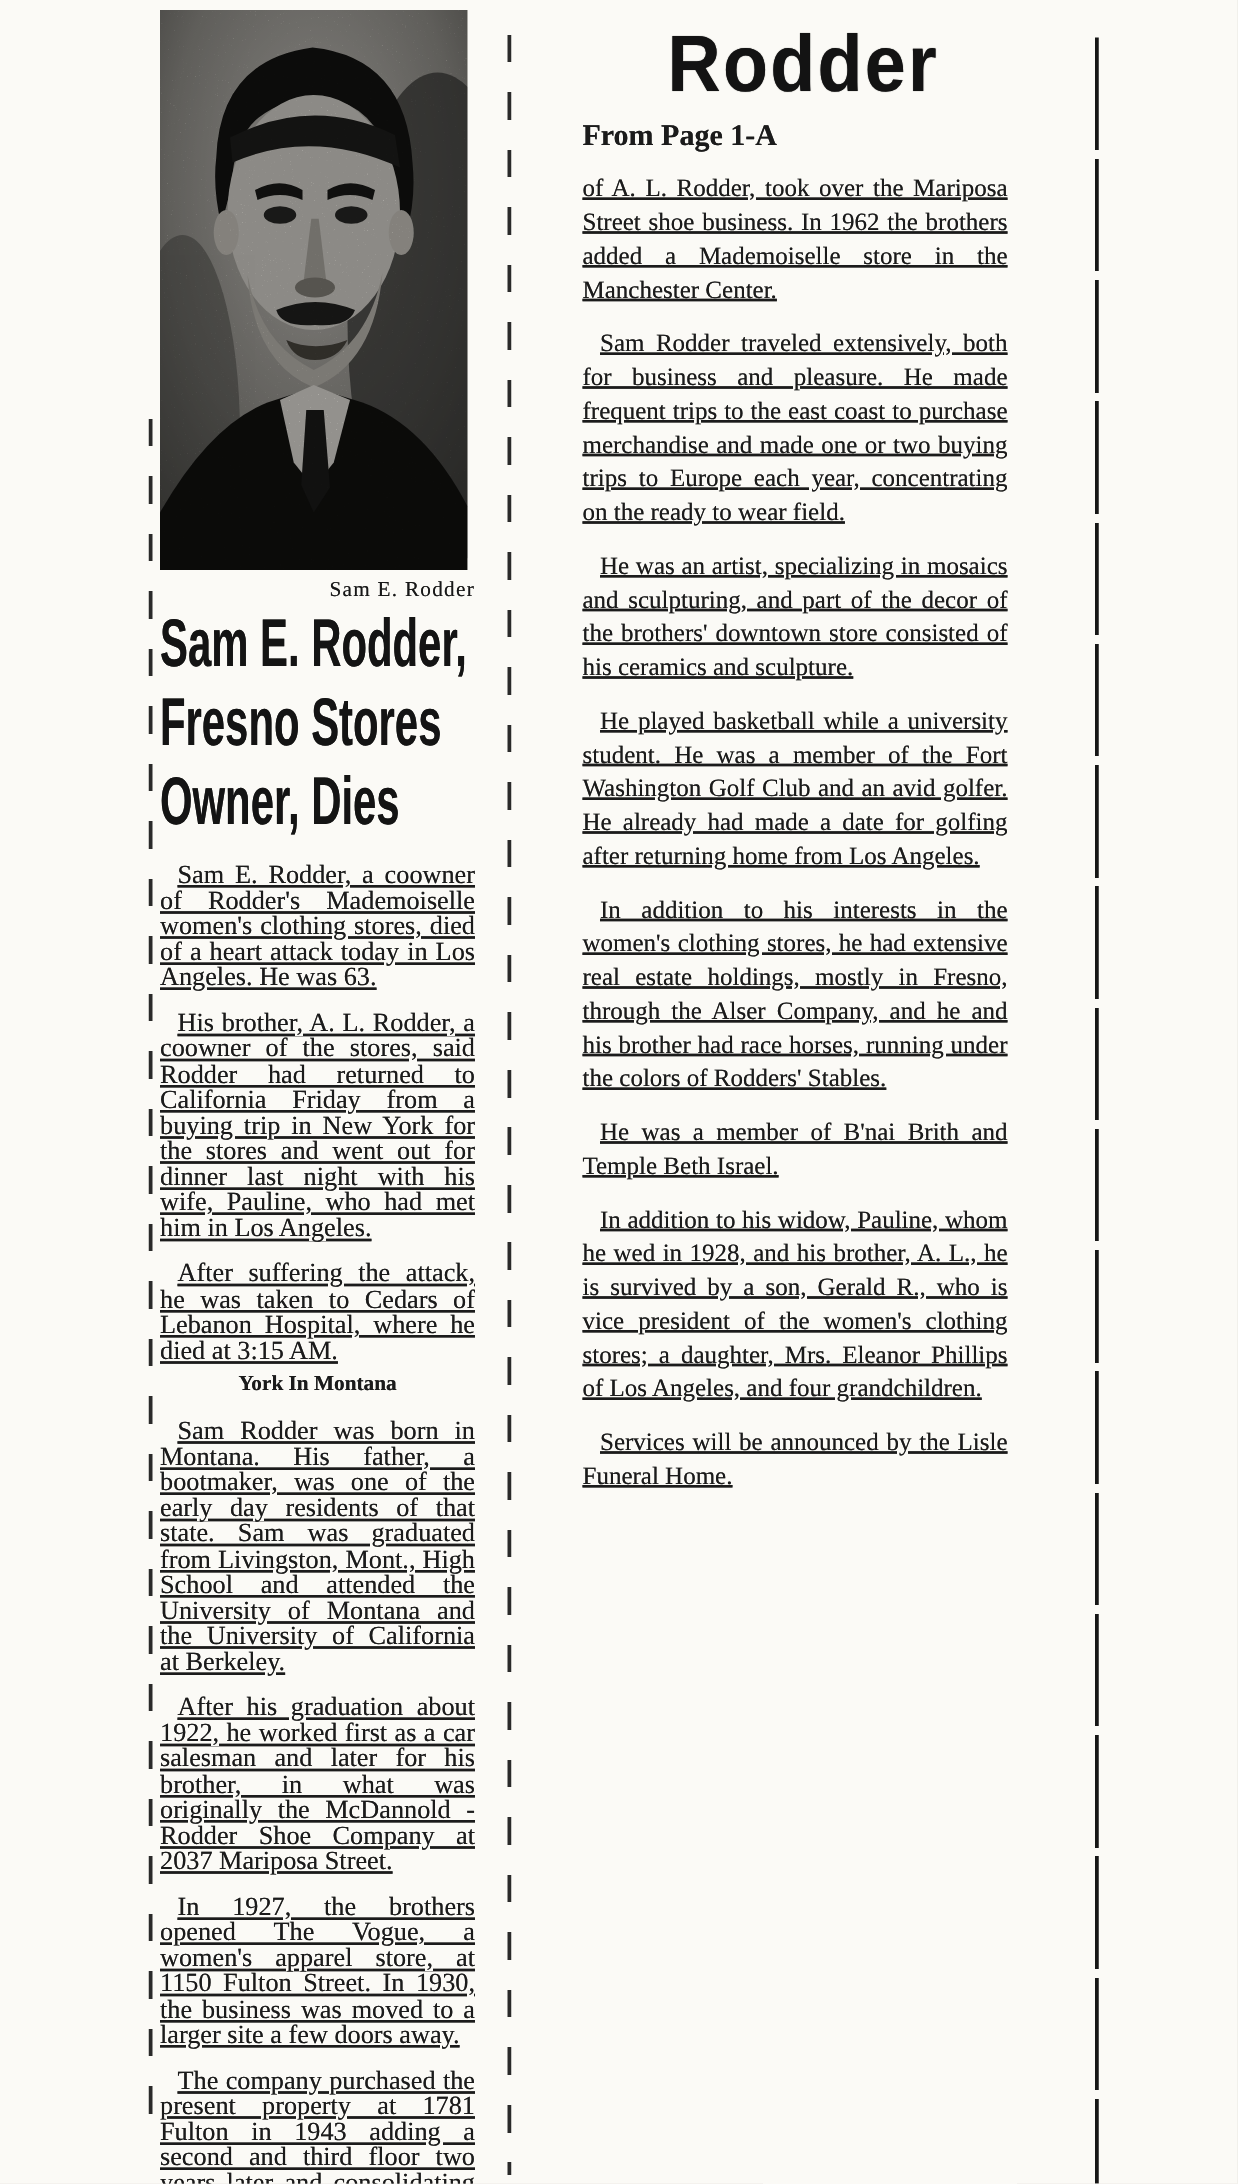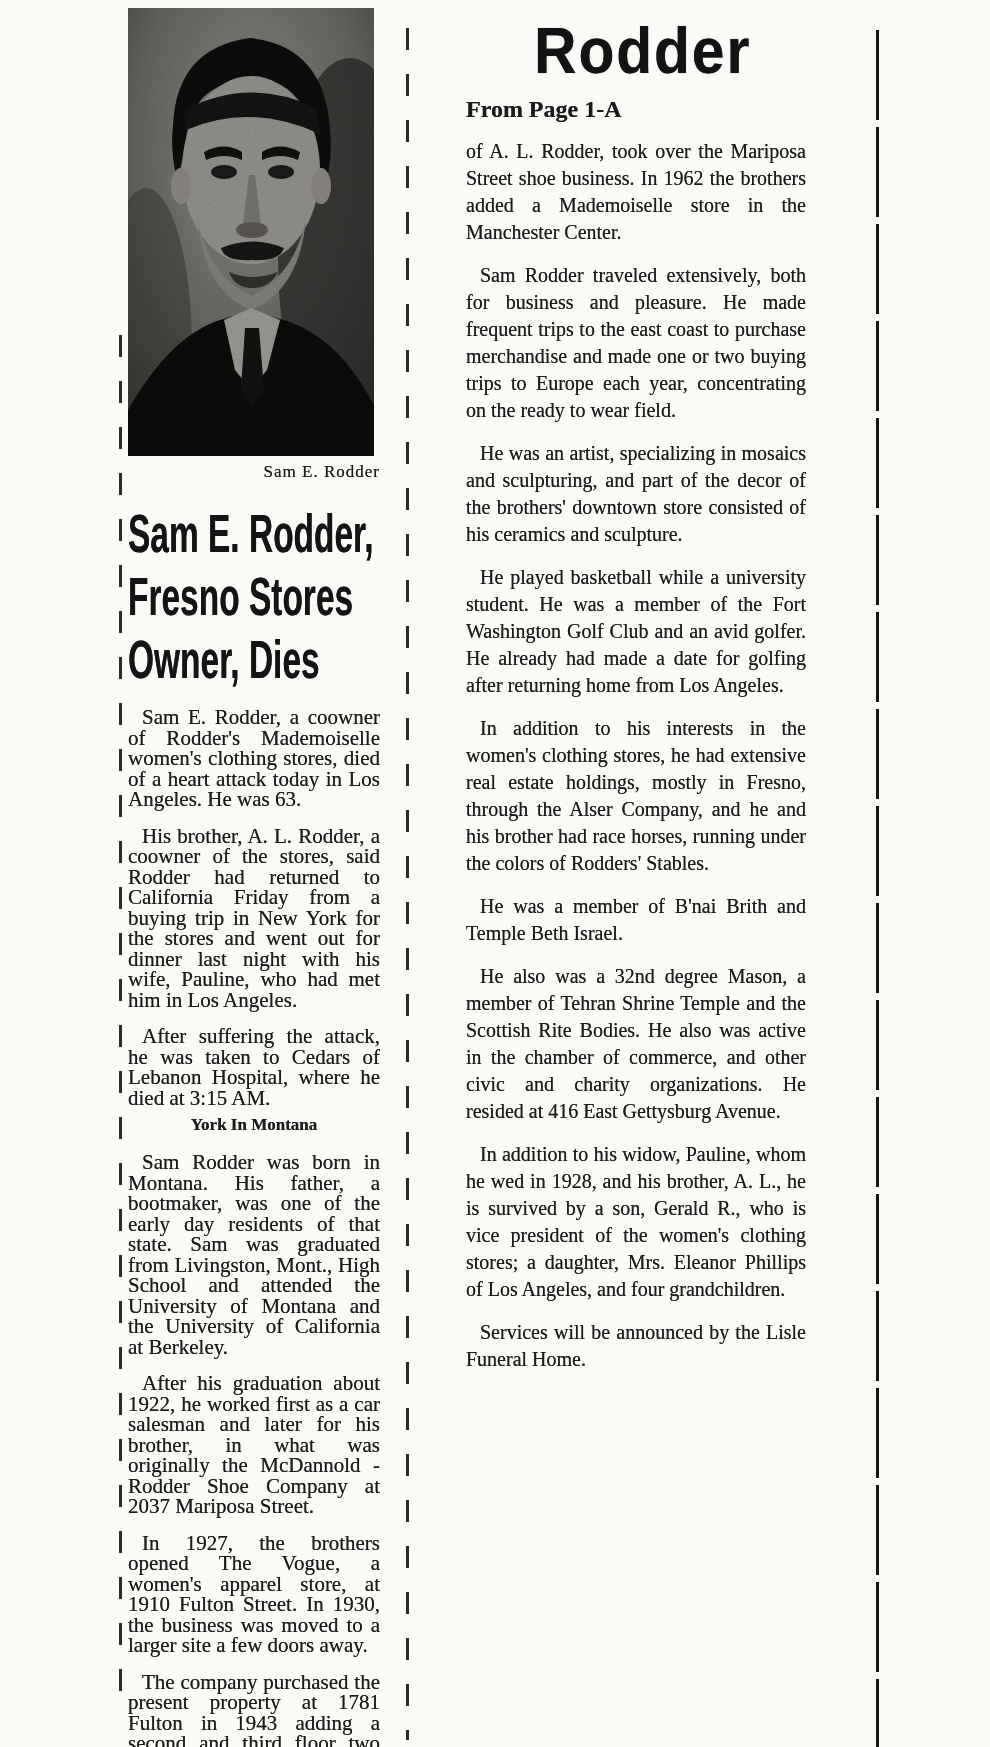--- a/index.html
+++ b/index.html
@@ -25,31 +25,32 @@
 
   
   .left-col{position:absolute;left:128px;top:8px;width:252px;}
   .photo-wrap{width:246px;height:448px;overflow:hidden;background:#8d8b86;}
   .photo-wrap svg{display:block;}
   .photo-caption{
     text-align:right;font-size:17px;line-height:24px;margin-top:4px;
     letter-spacing:1px;color:#181818;
     text-shadow:0 0 .5px rgba(20,20,20,.7);
   }
-  .headline{margin-top:18px;margin-bottom:10px;}
+  .headline{margin-bottom:10px;}
   .headline-line{
     font-family:"Liberation Sans",sans-serif;font-weight:700;color:#141414;
     font-size:54px;line-height:63px;height:63px;white-space:nowrap;
     transform:scaleX(.62);transform-origin:0 50%;
     letter-spacing:0;
     text-shadow:0 0 .6px rgba(10,10,10,.8);
   }
   .body-text p{
     margin:16px 0 6px 0;text-align:justify;text-indent:14px;
     text-shadow:0 0 .45px rgba(20,20,20,.75);
+    text-decoration:underline;
   }
   .left-col .body-text p{font-size:21px;line-height:20.5px;}
   .subhead{
     text-align:center;font-weight:700;font-size:17px;line-height:22px;
     margin:4px 0 5px 0;text-shadow:0 0 .5px rgba(20,20,20,.8);
   }
   .continuation{
     text-align:left;font-weight:700;font-size:18px;line-height:24px;
     margin-top:24px;text-shadow:0 0 .5px rgba(20,20,20,.8);
   }
@@ -125,37 +126,36 @@
       <div class="headline-line">Owner, Dies</div>
     </div>
 
     <div class="body-text">
       <p>Sam E. Rodder, a coowner of Rodder's Mademoiselle women's clothing stores, died of a heart attack today in Los Angeles. He was 63.</p>
       <p>His brother, A. L. Rodder, a coowner of the stores, said Rodder had returned to California Friday from a buying trip in New York for the stores and went out for dinner last night with his wife, Pauline, who had met him in Los Angeles.</p>
       <p>After suffering the attack, he was taken to Cedars of Lebanon Hospital, where he died at 3:15 AM.</p>
       <div class="subhead">York In Montana</div>
       <p>Sam Rodder was born in Montana. His father, a bootmaker, was one of the early day residents of that state. Sam was graduated from Livingston, Mont., High School and attended the University of Montana and the University of California at Berkeley.</p>
       <p>After his graduation about 1922, he worked first as a car salesman and later for his brother, in what was originally the McDannold - Rodder Shoe Company at 2037 Mariposa Street.</p>
-      <p>In 1927, the brothers opened The Vogue, a women's apparel store, at 1910 Fulton Street. In 1930, the business was moved to a larger site a few doors away.</p>
+      <p>In 1927, the brothers opened The Vogue, a women's apparel store, at 1150 Fulton Street. In 1930, the business was moved to a larger site a few doors away.</p>
       <p>The company purchased the present property at 1781 Fulton in 1943 adding a second and third floor two years later and consolidating The Vogue and Mademoiselle stores.</p>
       <p>In 1959, Albert Rodder, son</p>
       <div class="continuation">See Rodder Page 4-A</div>
     </div>
   </div>
 
   <div class="right-col">
     <div class="big-headline">Rodder</div>
     <div class="kicker">From Page 1-A</div>
 
     <div class="body-text">
       <p class="no-indent">of A. L. Rodder, took over the Mariposa Street shoe business. In 1962 the brothers added a Mademoiselle store in the Manchester Center.</p>
       <p>Sam Rodder traveled extensively, both for business and pleasure. He made frequent trips to the east coast to purchase merchandise and made one or two buying trips to Europe each year, concentrating on the ready to wear field.</p>
       <p>He was an artist, specializing in mosaics and sculpturing, and part of the decor of the brothers' downtown store consisted of his ceramics and sculpture.</p>
       <p>He played basketball while a university student. He was a member of the Fort Washington Golf Club and an avid golfer. He already had made a date for golfing after returning home from Los Angeles.</p>
       <p>In addition to his interests in the women's clothing stores, he had extensive real estate holdings, mostly in Fresno, through the Alser Company, and he and his brother had race horses, running under the colors of Rodders' Stables.</p>
       <p>He was a member of B'nai Brith and Temple Beth Israel.</p>
-      <p>He also was a 32nd degree Mason, a member of Tehran Shrine Temple and the Scottish Rite Bodies. He also was active in the chamber of commerce, and other civic and charity organizations. He resided at 416 East Gettysburg Avenue.</p>
       <p>In addition to his widow, Pauline, whom he wed in 1928, and his brother, A. L., he is survived by a son, Gerald R., who is vice president of the women's clothing stores; a daughter, Mrs. Eleanor Phillips of Los Angeles, and four grandchildren.</p>
       <p>Services will be announced by the Lisle Funeral Home.</p>
     </div>
   </div>
 
 </div>
 
 </body></html>

